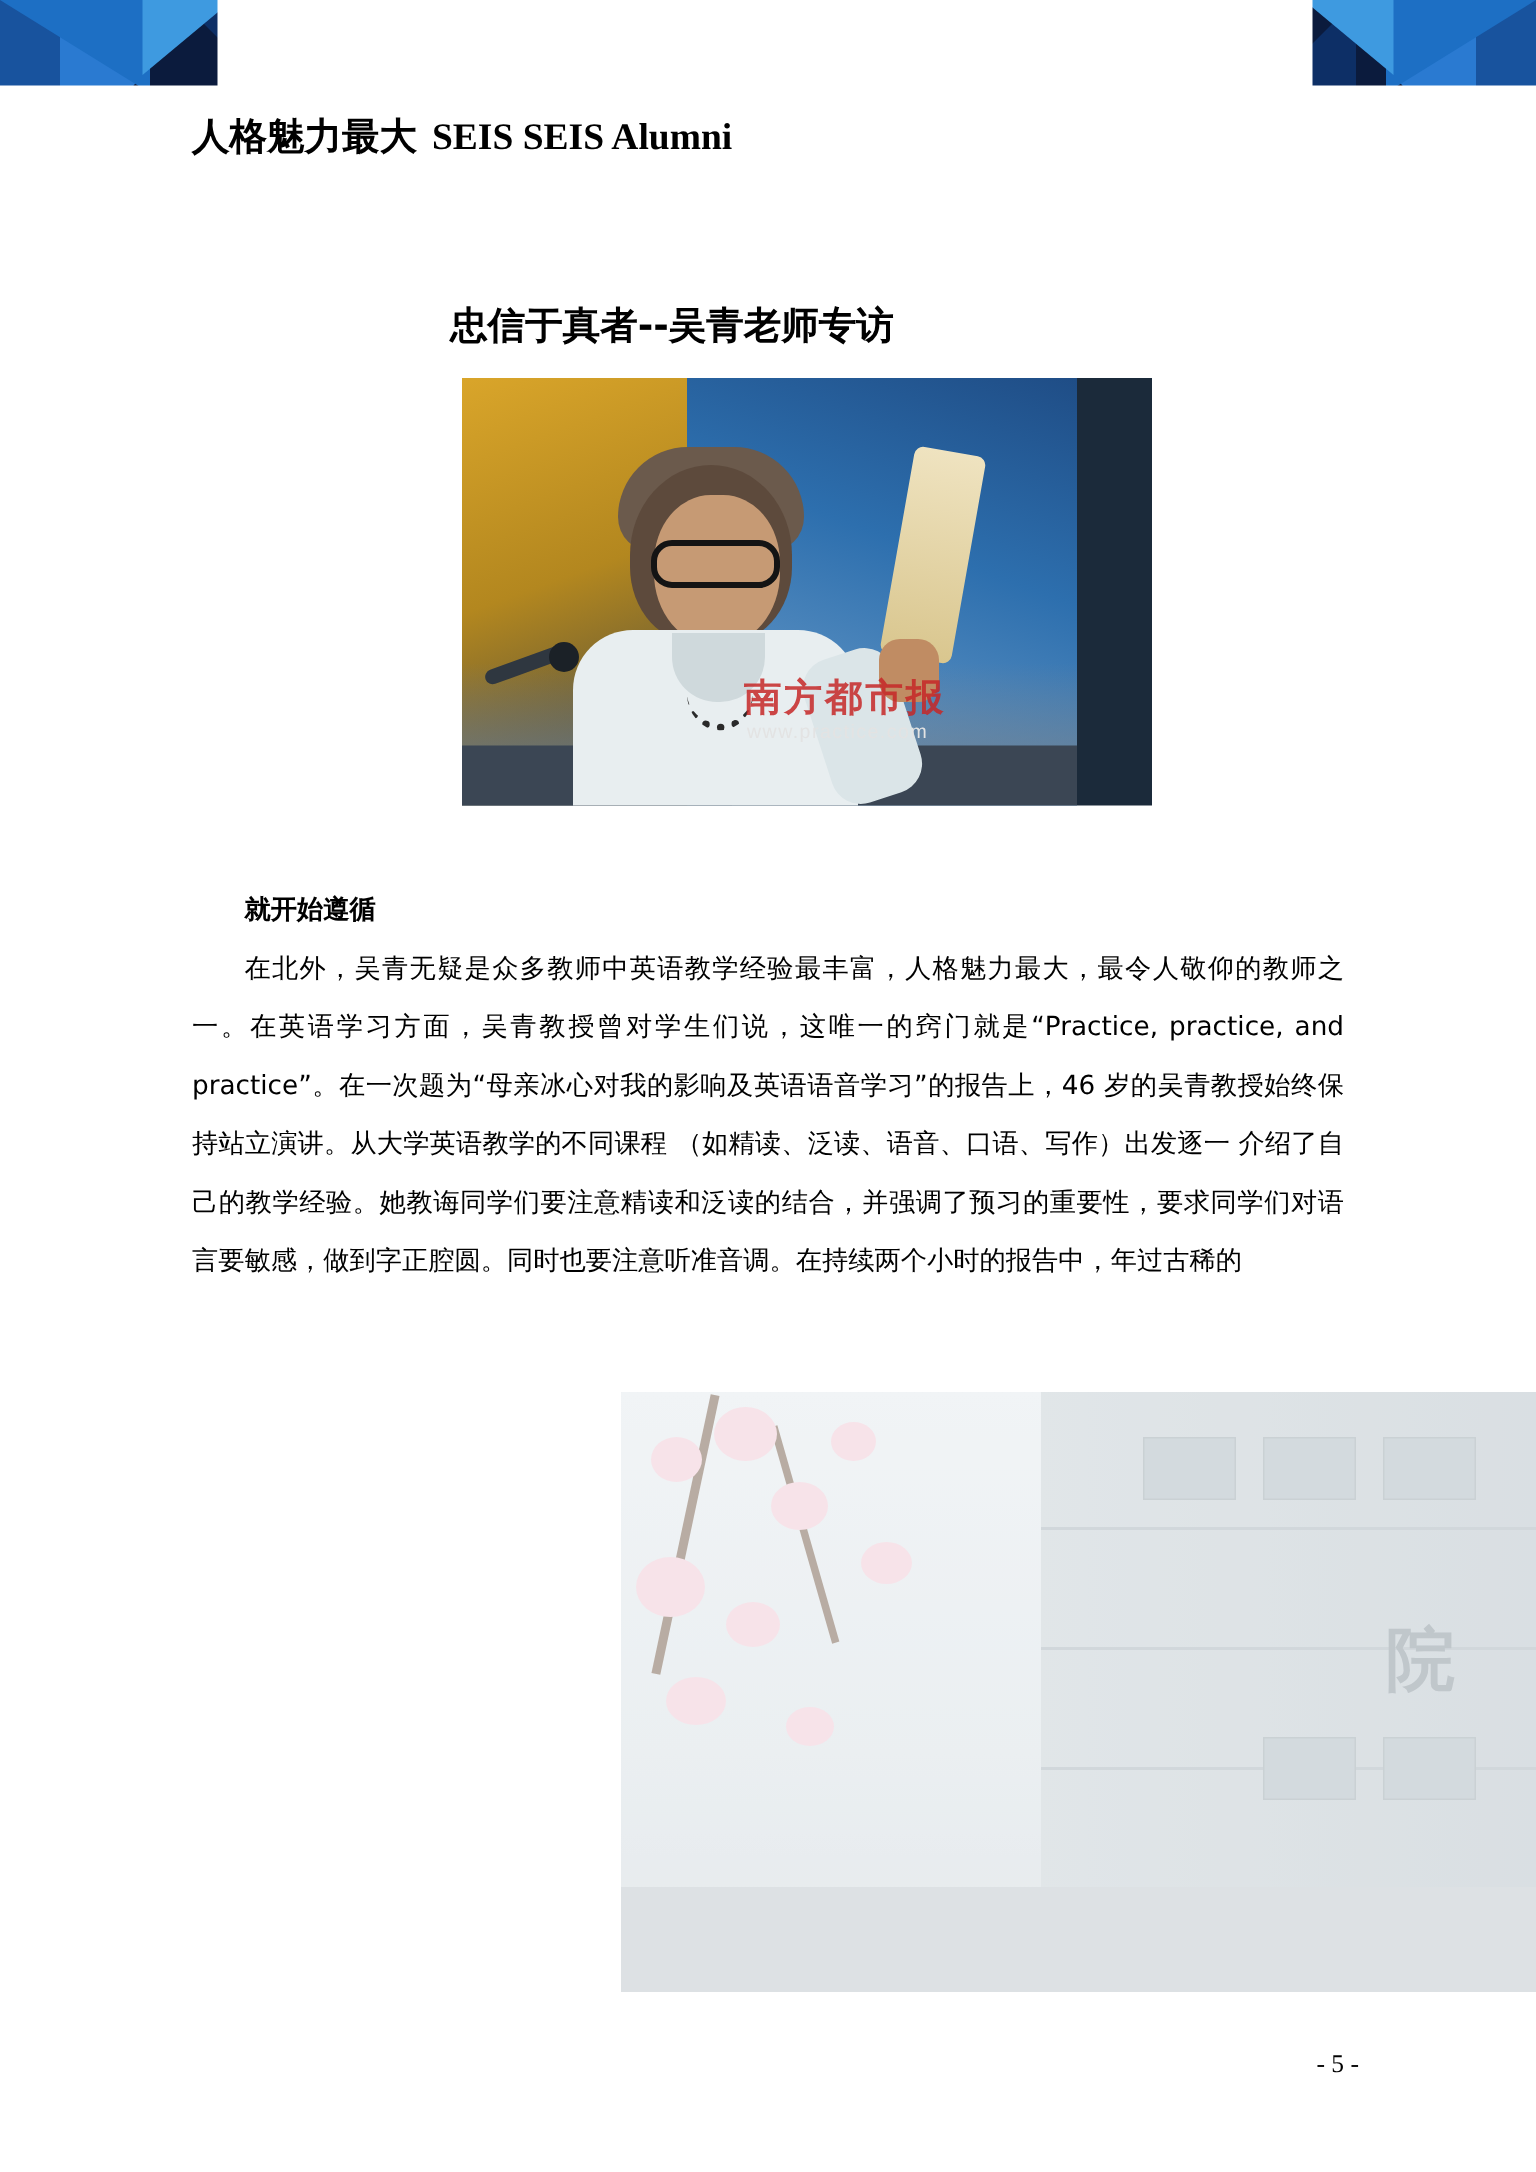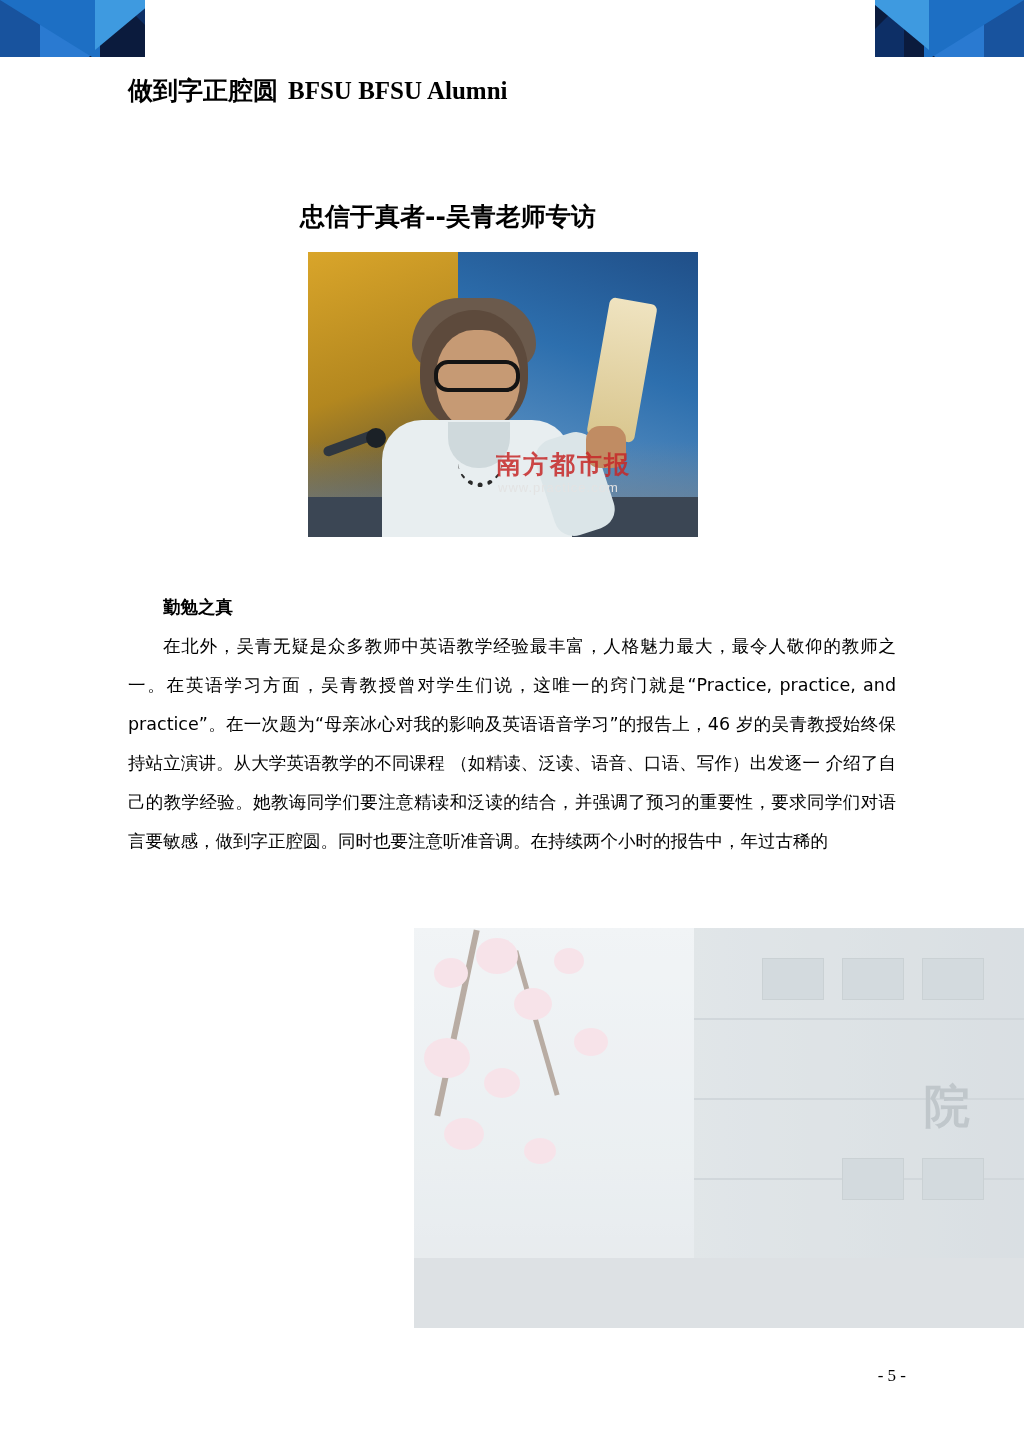--- a/index.html
+++ b/index.html
@@ -102,21 +102,21 @@
     font-family: "DejaVu Sans", "Liberation Sans", sans-serif;
     font-weight: bold;
     font-size: 25px;
     color: #000000;
   }
 
   .photo {
     position: absolute;
     left: 308px;
     top: 252px;
-    width: 390px;
+    width: 460px;
     height: 285px;
     overflow: hidden;
     background: #1b2a3a;
   }
   .photo .bg-left {
     position: absolute; left: 0; top: 0; width: 180px; height: 285px;
     background: linear-gradient(160deg, #d9a52a 0%, #b3871f 45%, #2e3a46 100%);
   }
   .photo .bg-right {
     position: absolute; left: 150px; top: 0; width: 260px; height: 285px;
@@ -291,21 +291,21 @@
     <span class="tri r4"></span>
     <span class="tri r5"></span>
     <span class="tri r6"></span>
     <span class="tri r7"></span>
 
     <div class="band-white"></div>
     <div class="band-white2"></div>
   </div>
 
   <div class="running-head">
-    <span class="cn">做到字正腔圆</span><span class="en">BFSU BFSU Alumni</span>
+    <span class="cn">人格魅力最大</span><span class="en">SEIS SEIS Alumni</span>
   </div>
 
   <div class="article-title">忠信于真者--吴青老师专访</div>
 
   <div class="photo">
     <div class="bg-left"></div>
     <div class="bg-right"></div>
     <div class="bg-bottom"></div>
     <div class="stage-dark"></div>
     <div class="fan"></div>
@@ -318,21 +318,21 @@
     <div class="necklace"></div>
     <div class="arm"></div>
     <div class="hand"></div>
     <div class="mic"></div>
     <div class="mic-head"></div>
     <div class="watermark">南方都市报</div>
     <div class="watermark-url">www.practice.com</div>
   </div>
 
   <div class="body-text">
-    <p class="sub">勤勉之真</p>
+    <p class="sub">就开始遵循</p>
     <p>在北外，吴青无疑是众多教师中英语教学经验最丰富，人格魅力最大，最令人敬仰的教师之一。在英语学习方面，吴青教授曾对学生们说，这唯一的窍门就是“Practice, practice, and practice”。在一次题为“母亲冰心对我的影响及英语语音学习”的报告上，46 岁的吴青教授始终保持站立演讲。从大学英语教学的不同课程 （如精读、泛读、语音、口语、写作）出发逐一 介绍了自己的教学经验。她教诲同学们要注意精读和泛读的结合，并强调了预习的重要性，要求同学们对语言要敏感，做到字正腔圆。同时也要注意听准音调。在持续两个小时的报告中，年过古稀的</p>
   </div>
 
   <div class="overlay-photo">
     <div class="sky"></div>
     <div class="building"></div>
     <div class="floor-line" style="top:90px"></div>
     <div class="floor-line" style="top:170px"></div>
     <div class="floor-line" style="top:250px"></div>
     <div class="window" style="right:40px; top:30px;  width:60px; height:40px;"></div>

